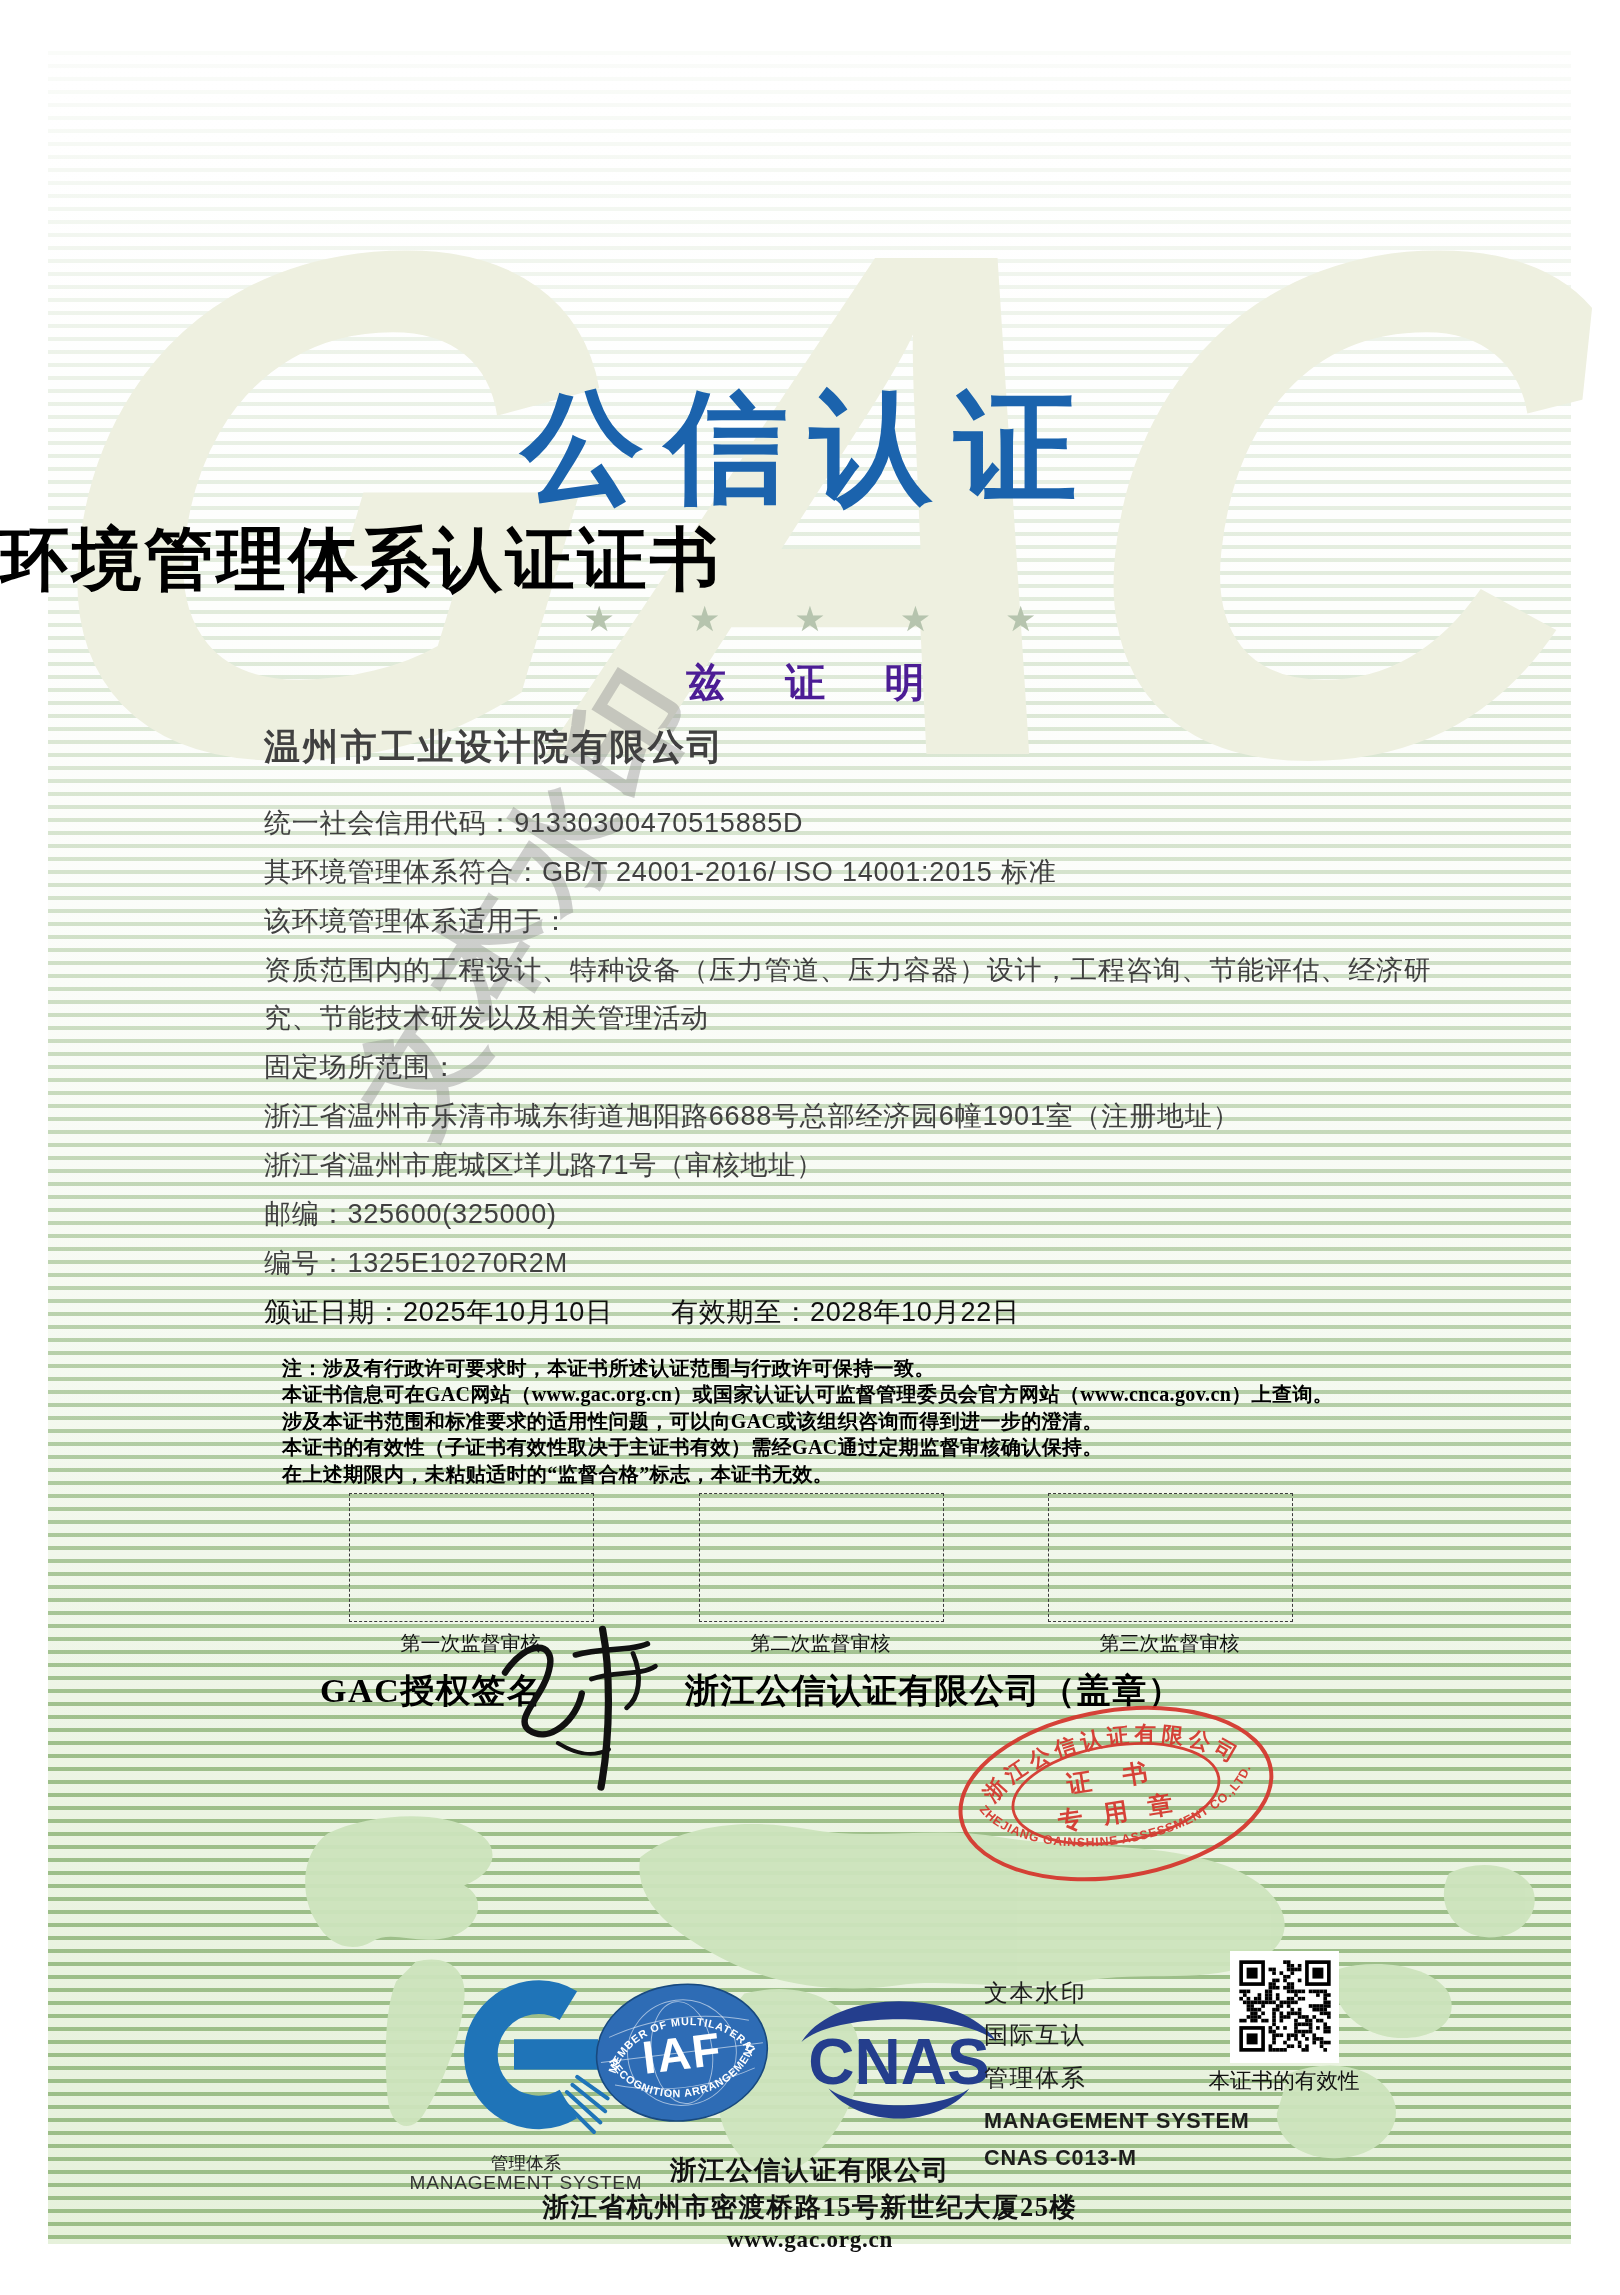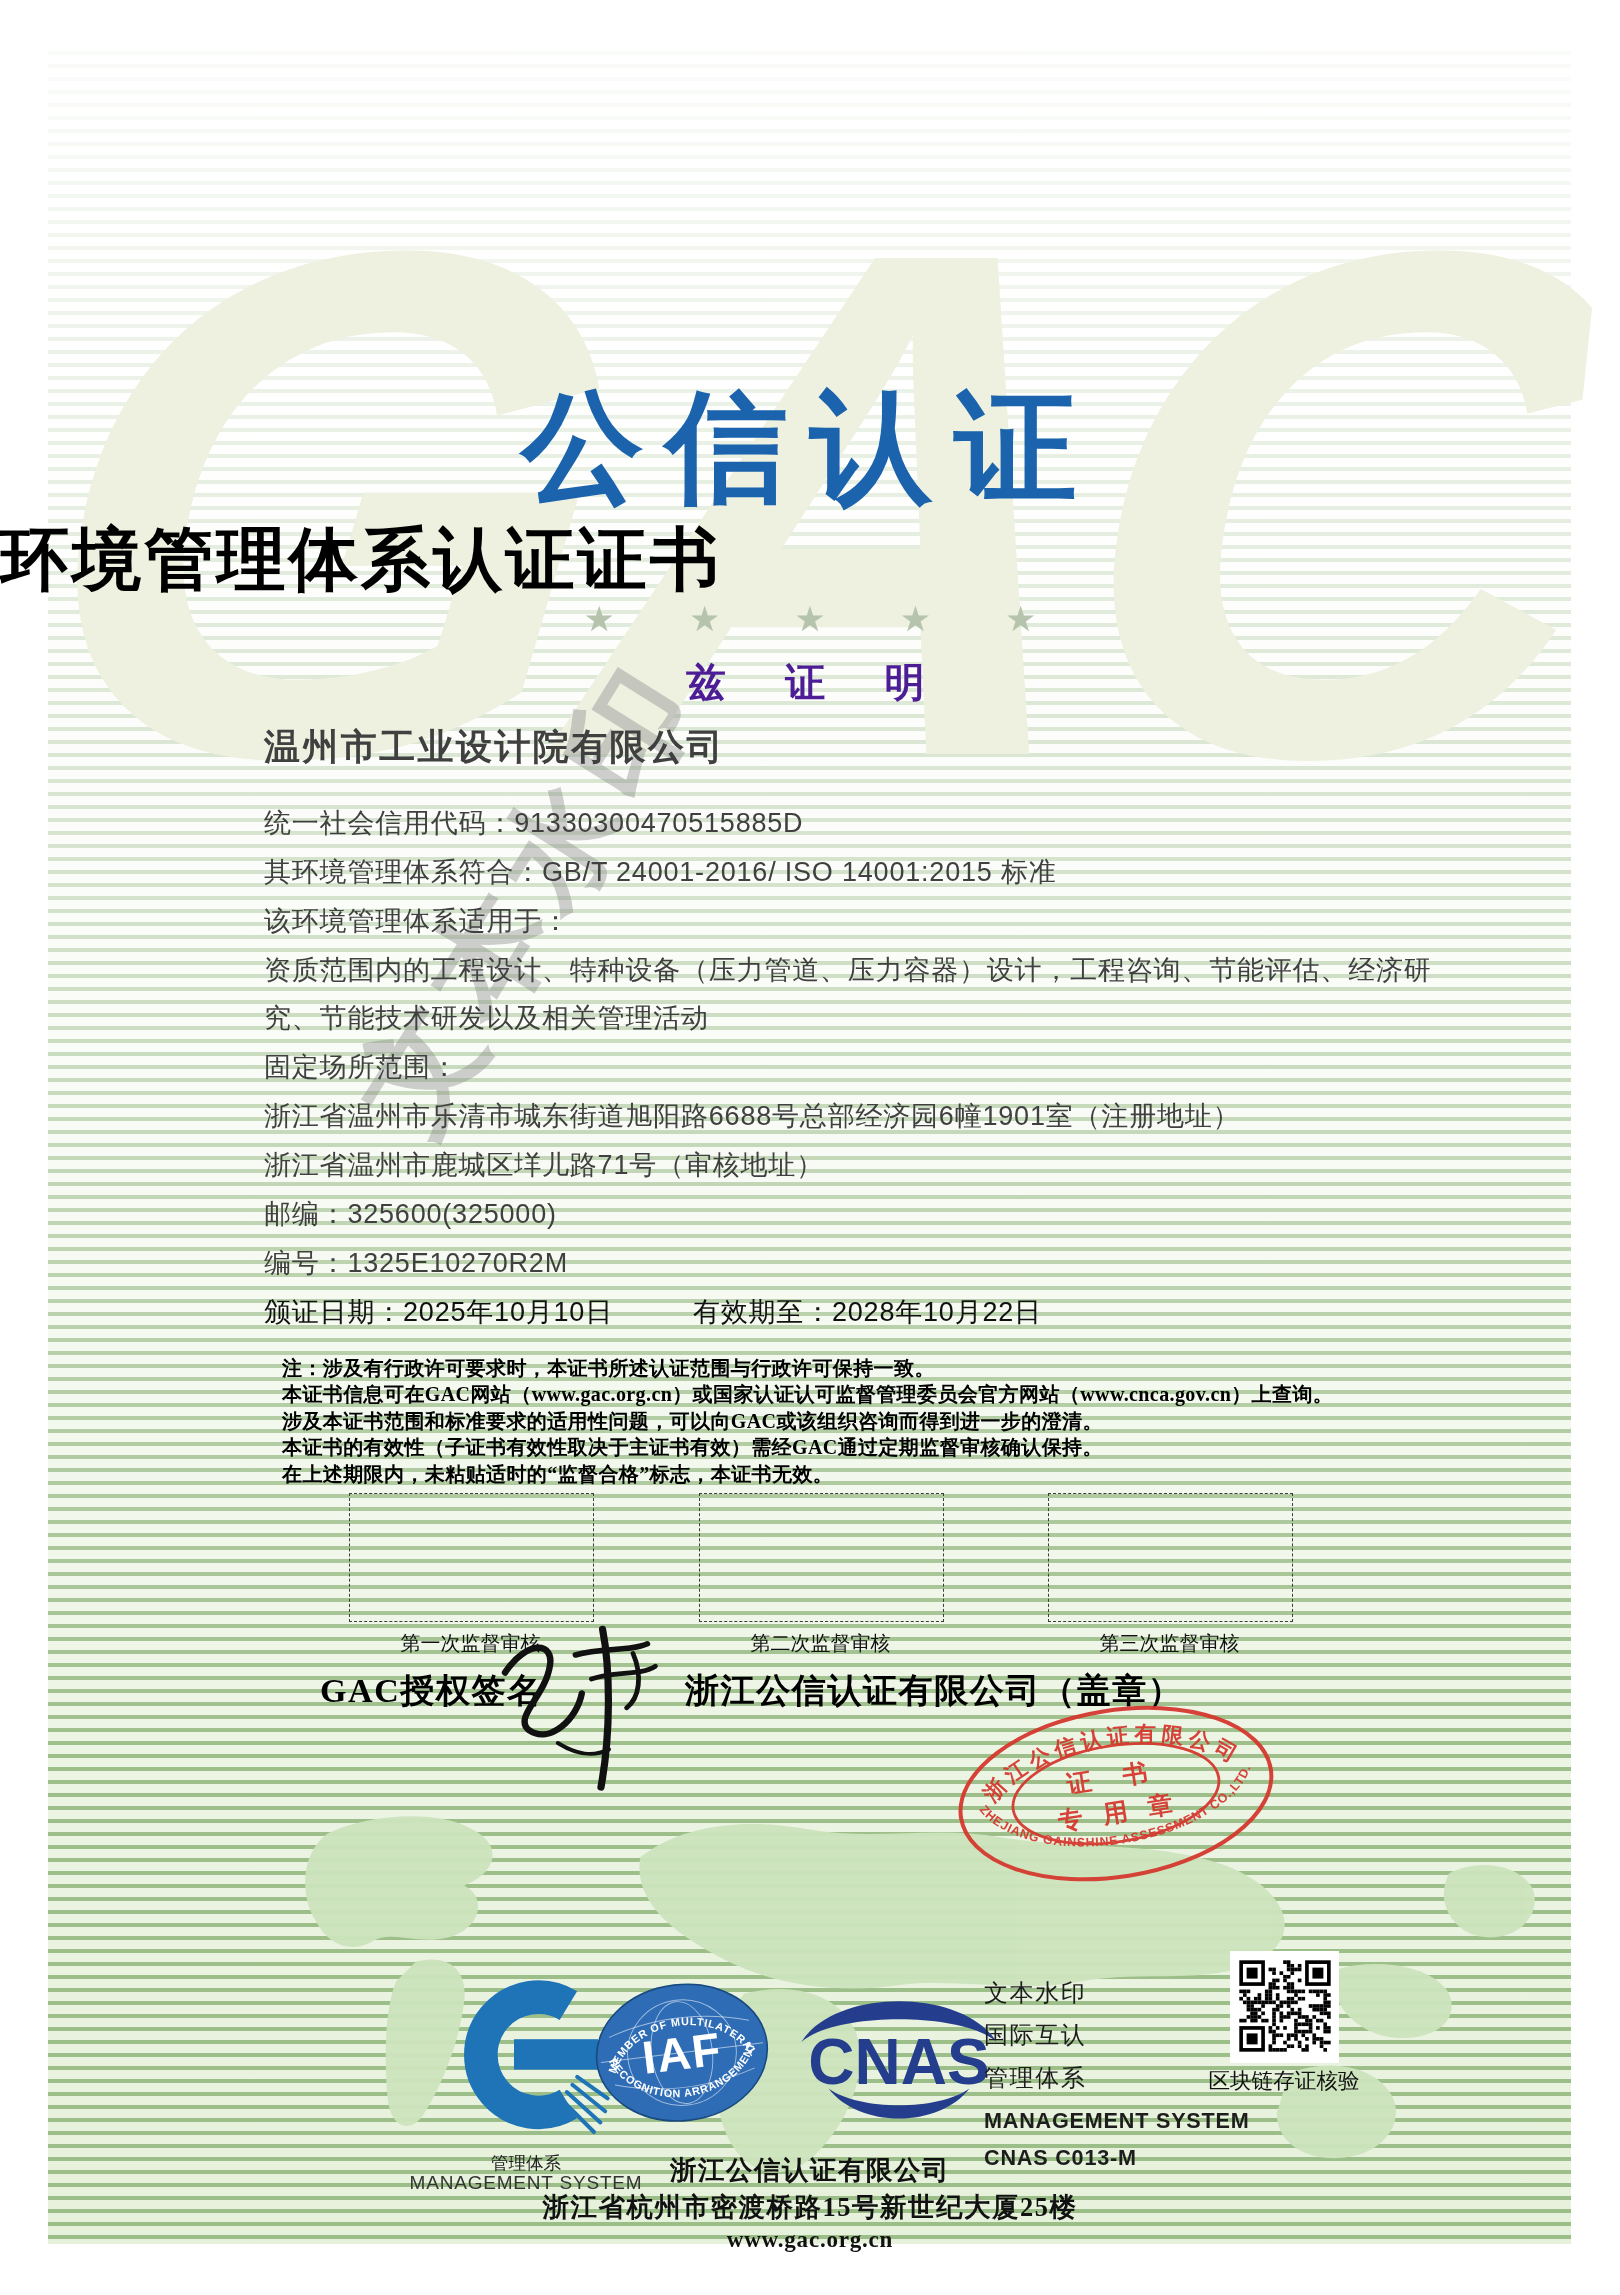--- a/index.html
+++ b/index.html
@@ -26,21 +26,21 @@
   .title-cert{position:absolute;top:514px;left:0;width:100%;margin:0;z-index:5;
     font-size:69px;font-weight:900;color:#000;letter-spacing:3.2px;font-family:"Liberation Serif",serif;}
   .stars{position:absolute;top:599px;left:0;width:100%;z-index:5;display:flex;justify-content:center;gap:74px;
     color:#b6c4ae;font-size:35px;}
   .certify{position:absolute;top:655px;left:0;width:100%;text-align:center;z-index:5;
     font-size:40px;font-weight:600;letter-spacing:9.6px;color:#4c1d95;font-family:"Liberation Serif",serif;}
   
   .body-line{position:absolute;left:264px;z-index:5;font-size:27px;font-weight:500;color:#404040;
     letter-spacing:0.8px;white-space:nowrap;font-family:"Liberation Sans",sans-serif;text-align:center;}
   .company{top:723px;font-size:36px;font-weight:700;letter-spacing:2.4px;}
-  .dates-row{position:absolute;left:264px;top:1294px;z-index:5;display:flex;gap:80px;font-size:27px;
+  .dates-row{position:absolute;left:264px;top:1294px;z-index:5;display:flex;gap:58px;font-size:27px;
     font-weight:500;color:#101010;letter-spacing:0.8px;white-space:nowrap;}
   
   .notes{position:absolute;left:282px;top:1355px;z-index:5;font-family:"Liberation Serif",serif;
     font-weight:700;font-size:20px;line-height:26.4px;color:#000;letter-spacing:0.4px;}
   .notes p{margin:0;white-space:nowrap;}
   
   .sup-box{position:absolute;top:1493px;width:243px;height:127px;border:1.6px dashed #3c3c3c;z-index:5;
     background:transparent;}
   .sup-label{position:absolute;top:1630px;width:243px;text-align:center;z-index:5;
     font-family:"Liberation Serif",serif;font-size:20px;font-weight:400;color:#111;}
@@ -439,20 +439,20 @@
           <rect x="4" y="4" width="3" height="3" fill="#000"></rect>
           <rect x="20" y="2" width="7" height="7" fill="#000"></rect>
           <rect x="21" y="3" width="5" height="5" fill="#fff"></rect>
           <rect x="22" y="4" width="3" height="3" fill="#000"></rect>
           <rect x="2" y="20" width="7" height="7" fill="#000"></rect>
           <rect x="3" y="21" width="5" height="5" fill="#fff"></rect>
           <rect x="4" y="22" width="3" height="3" fill="#000"></rect>
         </g>
     </svg>
   </div>
-  <div class="qr-cap">区块链存证核验</div>
+  <div class="qr-cap">本证书的有效性</div>
 
   <p class="foot foot1">浙江公信认证有限公司</p>
   <p class="foot foot2">浙江省杭州市密渡桥路15号新世纪大厦25楼</p>
   <p class="foot foot3">www.gac.org.cn</p>
 
 </div>
 
 
 </body></html>

